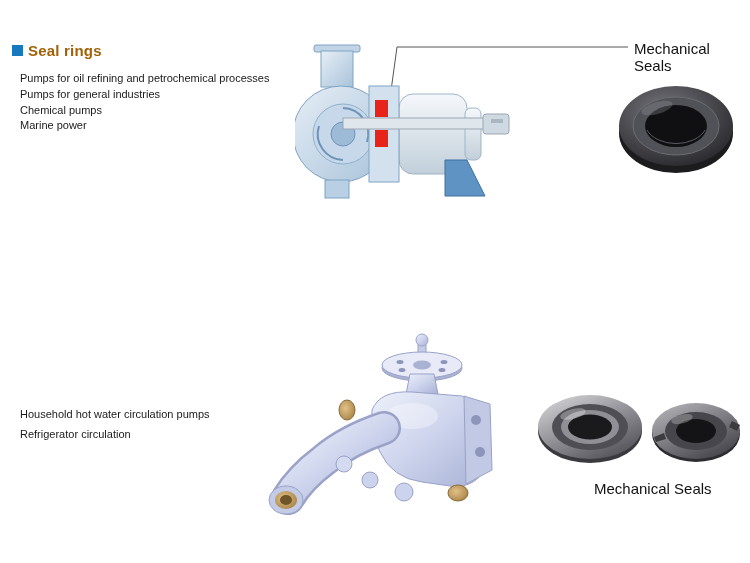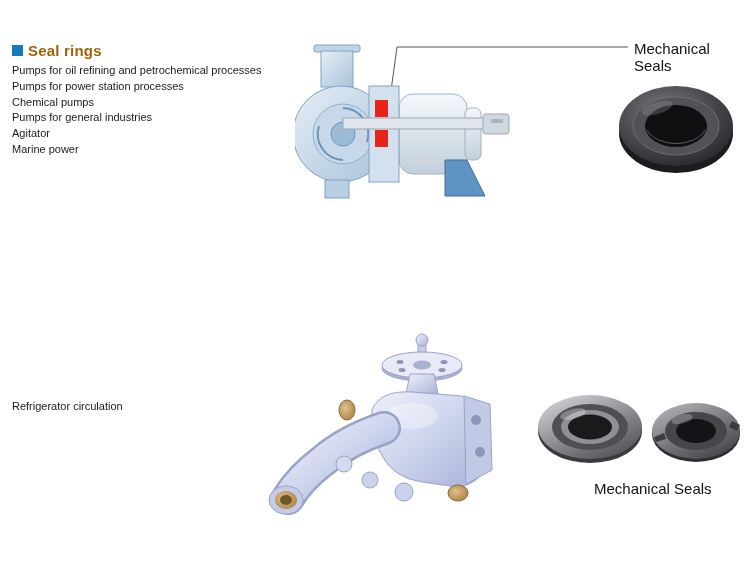--- a/index.html
+++ b/index.html
@@ -4,21 +4,21 @@
 <style>
   html,body{margin:0;padding:0;background:#ffffff;}
   .page{
     position:relative;width:750px;height:563px;background:#ffffff;overflow:hidden;
     font-family:"Liberation Sans", sans-serif;color:#1a1a1a;
   }
   .leader-svg{position:absolute;left:0;top:0;pointer-events:none;}
   .title-row{position:absolute;left:12px;top:42px;display:flex;align-items:center;gap:5px;}
   .bullet{display:inline-block;width:11px;height:11px;background:#1679be;}
   .title{margin:0;font-size:15px;font-weight:bold;color:#a16207;letter-spacing:0.2px;}
-  ul.apps{list-style:none;margin:0;padding:0;font-size:11px;}
+  ul.apps{list-style:none;margin:8px;padding:0;font-size:11px;}
   .apps-top{position:absolute;left:12px;top:63px;line-height:15.8px;}
   .apps-bottom{position:absolute;left:12px;top:396px;line-height:20px;}
   .label{position:absolute;font-size:15px;color:#111;}
   .label-top{left:634px;top:40px;}
   .label-bottom{left:594px;top:480px;}
   svg{display:block;}
   .pump-svg{position:absolute;left:295px;top:42px;}
   .seal-dark-svg{position:absolute;left:615px;top:80px;}
   .water-pump-svg{position:absolute;left:252px;top:332px;}
   .seal-pair-svg{position:absolute;left:533px;top:390px;}
@@ -32,24 +32,22 @@
     <polyline points="628,47 397,47 390,98" fill="none" stroke="#555" stroke-width="1"></polyline>
   </svg>
 
   <div class="title-row">
     <span class="bullet"></span>
     <h1 class="title">Seal rings</h1>
   </div>
 
   <ul class="apps apps-top">
     <li>Pumps for oil refining and petrochemical processes</li>
-    <li>Pumps for power station processes</li>
+    <li>Pumps for general industries</li>
     <li>Chemical pumps</li>
-    <li>Pumps for general industries</li>
-    <li>Agitator</li>
     <li>Marine power</li>
   </ul>
 
   <div class="label label-top">Mechanical Seals</div>
 
   <svg class="pump-svg" width="230" height="165" viewBox="0 0 230 165">
     <defs>
       <linearGradient id="pcase" x1="0" y1="0" x2="1" y2="1">
         <stop offset="0" stop-color="#e6eef6"></stop>
           <stop offset="1" stop-color="#a9c3da"></stop>
@@ -175,18 +173,19 @@
       <ellipse cx="163" cy="41" rx="44" ry="28" fill="url(#sgray2)"></ellipse>
       <path d="M121 47 l10 -4 l2 6 l-10 3 z" fill="#3c3c40"></path>
       <path d="M199 31 l8 4 l-3 6 l-8 -4 z" fill="#3c3c40"></path>
       <ellipse cx="163" cy="41" rx="31" ry="19" fill="#46464c"></ellipse>
       <ellipse cx="163" cy="41" rx="20" ry="12" fill="#141416"></ellipse>
       <ellipse cx="149" cy="29" rx="11" ry="4.5" fill="#ffffff" opacity="0.25" transform="rotate(-14 149 29)"></ellipse>
     </g>
   </svg>
 
   <ul class="apps apps-bottom">
+    <li>Household hot water circulation pumps</li>
     <li>Refrigerator circulation</li>
   </ul>
 
   <div class="label label-bottom">Mechanical Seals</div>
 
 </div>
 
 </body></html>

